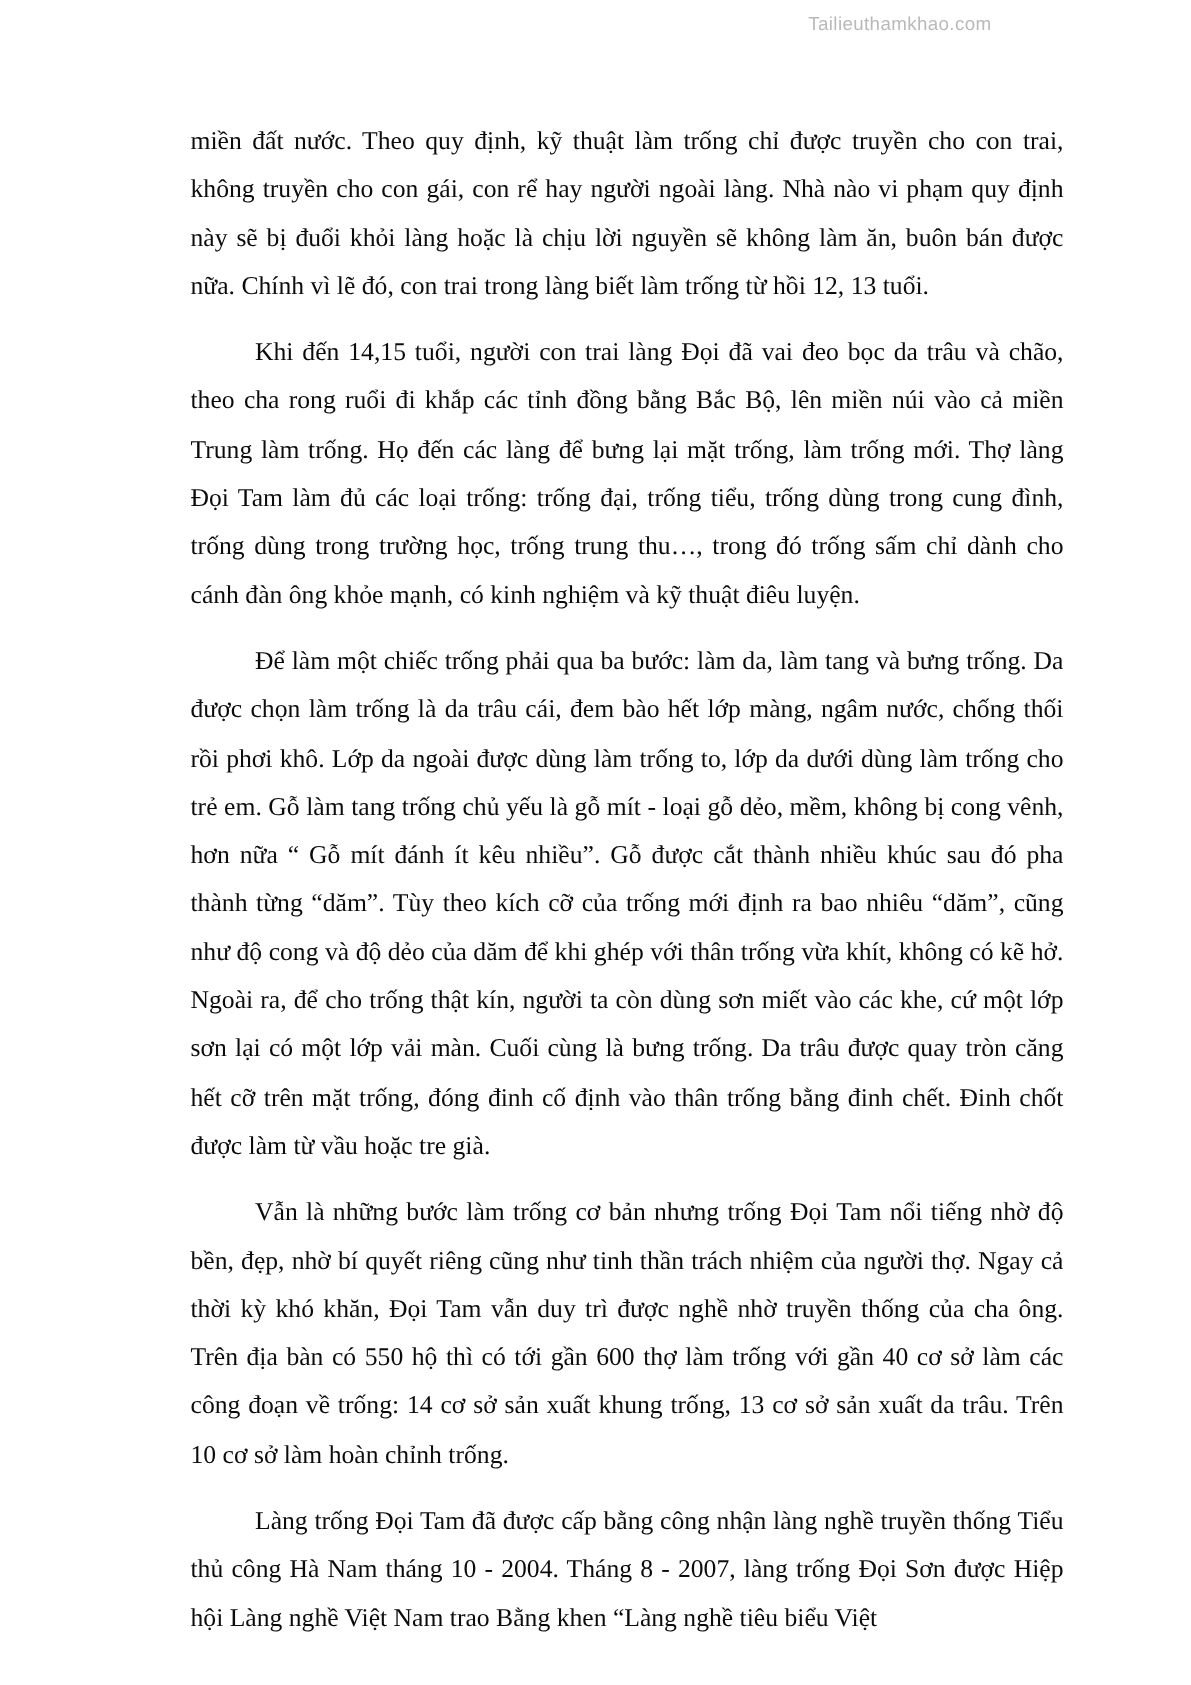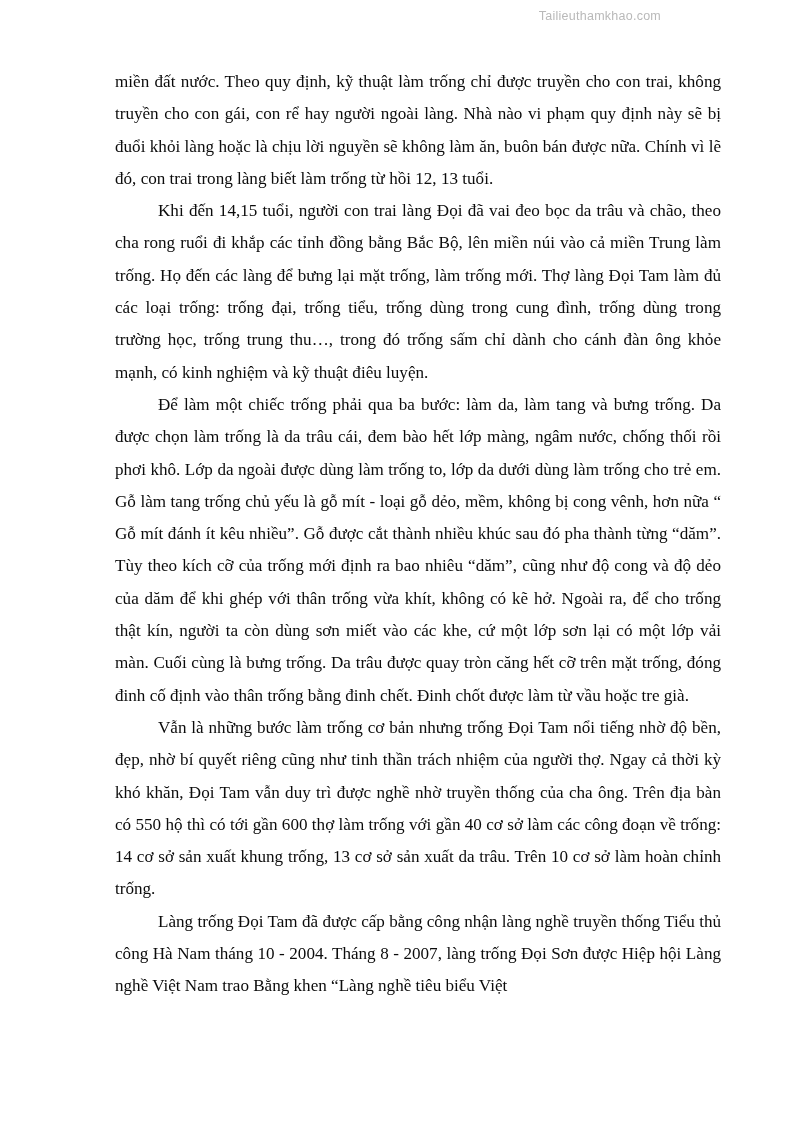--- a/index.html
+++ b/index.html
@@ -40,21 +40,21 @@
 
   
   #text-column {
     position: absolute;
     left: 115px;
     top: 66px;
     width: 606px;
   }
 
   .para {
-    margin: 0;
+    margin: 12px;
     text-align: justify;
     text-justify: inter-word;
     text-indent: 43px;
     font-size: 17.1px;
     line-height: 32.3px;
     color: #0b0b0b;
     font-family: "Liberation Serif", "DejaVu Serif", serif;
     -webkit-font-smoothing: antialiased;
   }
   .para.no-indent {

